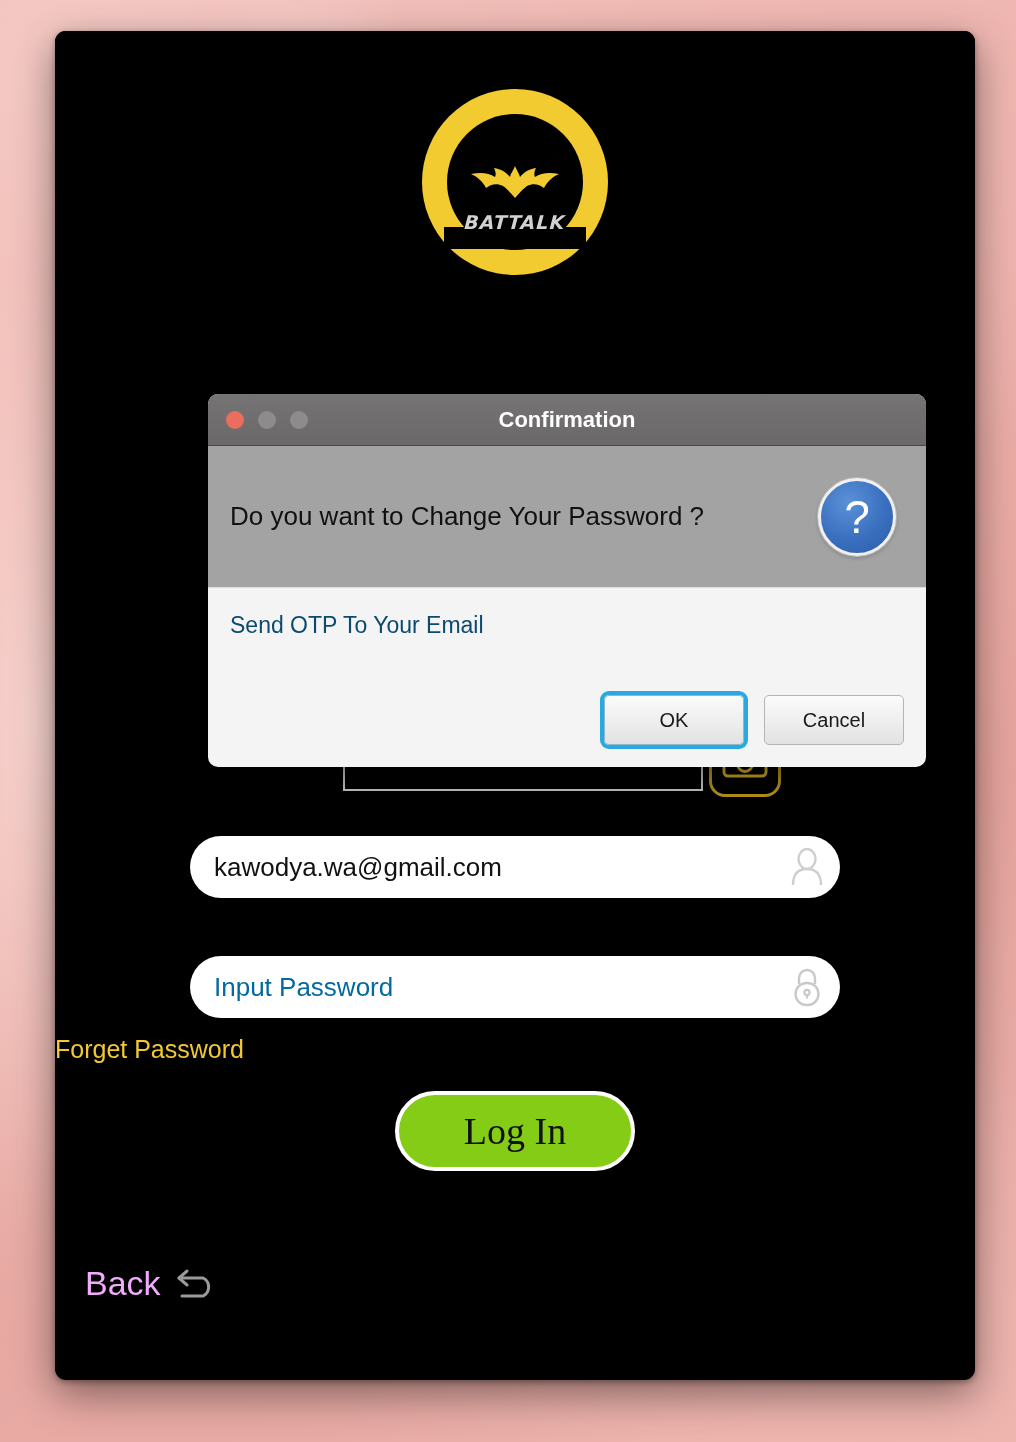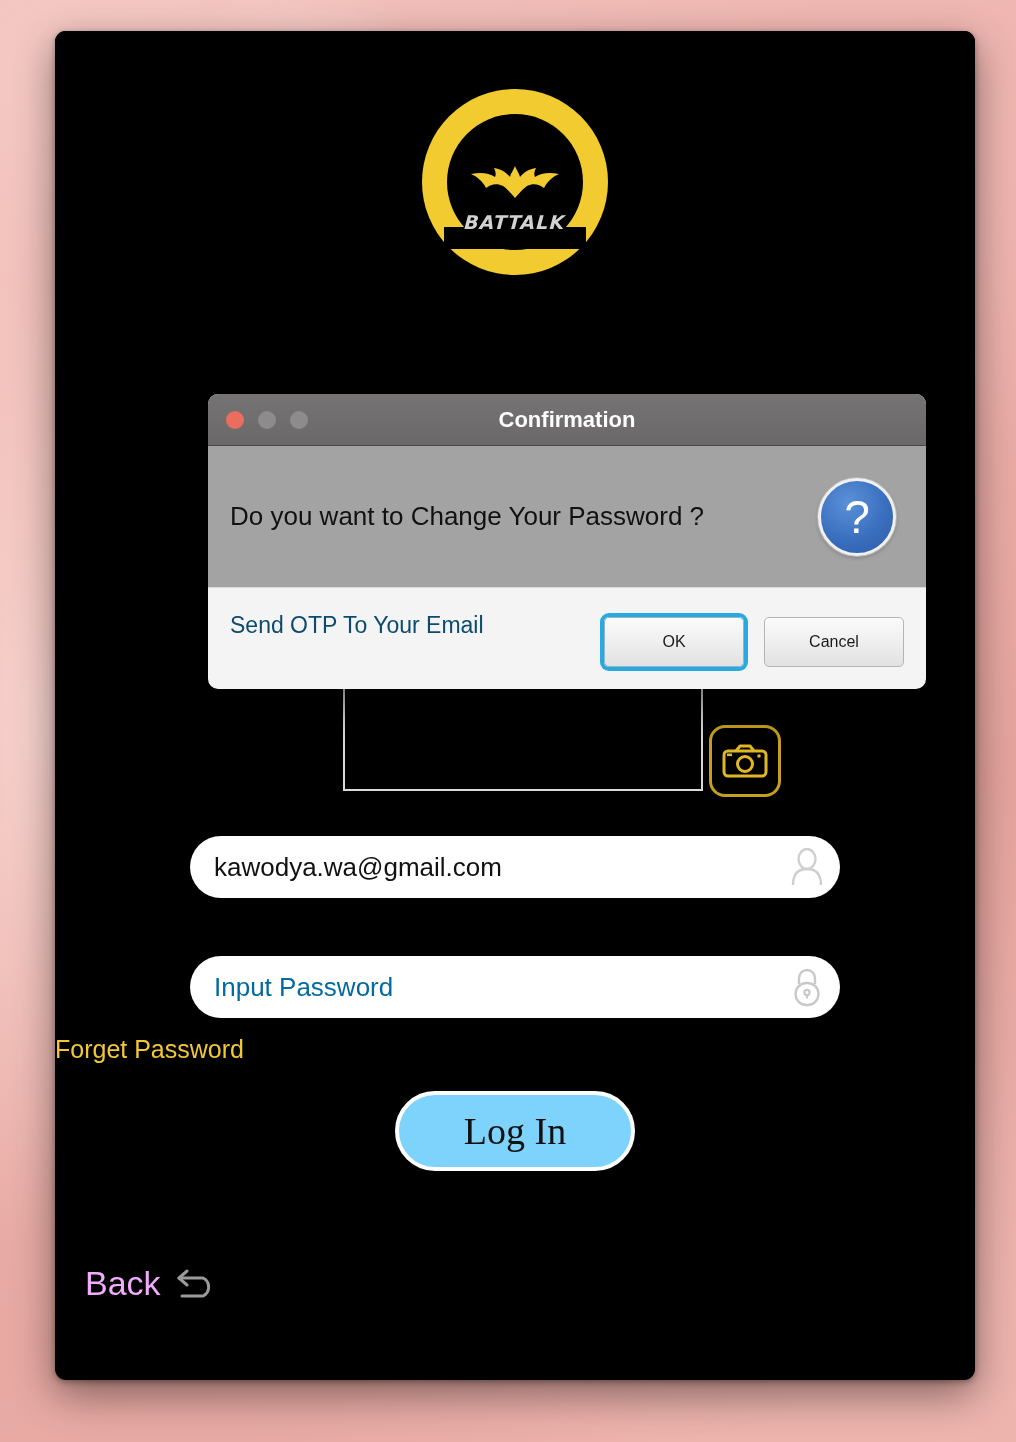--- a/index.html
+++ b/index.html
@@ -153,41 +153,41 @@
     left: 0; top: 1004px; width: 785px;
     font-size: 25px; font-weight: normal;
     color: #f2c935;
   }
 
   #login-button {
     position: absolute;
     left: 50%; top: 1060px; transform: translateX(-50%);
     width: 240px; height: 80px;
     border-radius: 42px;
-    background: #7dd3fc;
+    background: #84cc16;
     border: 4px solid #ffffff;
     display: flex; align-items: center; justify-content: center;
     font-family: "Liberation Serif", serif;
     font-size: 38px;
     color: #111;
     box-shadow: 0 0 0 1px #000;
   }
 
   #back-button {
     position: absolute;
     left: 30px; top: 1232px;
     display: flex; align-items: center; gap: 12px;
   }
   #back-label { font-size: 34px; color: #f0abfc; }
 
   
   #confirm-dialog {
     position: absolute;
     left: 153px; top: 363px;
-    width: 718px; height: 295px;
+    width: 718px; height: 373px;
     border-radius: 10px;
     background: #f4f4f4;
     box-shadow: 0 16px 38px rgba(0,0,0,0.5);
     overflow: hidden;
     z-index: 5;
   }
   #confirm-titlebar {
     position: relative;
     height: 52px;
     background: linear-gradient(#757373, #6a6868);
@@ -231,21 +231,21 @@
     position: absolute;
     right: 22px; bottom: 22px;
     display: flex; gap: 20px;
   }
   .dlg-btn {
     width: 140px; height: 50px;
     border-radius: 5px;
     background: linear-gradient(#fbfbfb, #e2e2e2);
     border: 1px solid #b5b5b5;
     display: flex; align-items: center; justify-content: center;
-    font-size: 16px; color: #1a1a1a;
+    font-size: 20px; color: #1a1a1a;
   }
   .dlg-btn.focused {
     box-shadow: 0 0 0 4px #29a9e0;
     border-color: #8fb6c9;
   }
 </style>
 </head>
 <body>
 
 <div id="desktop">

